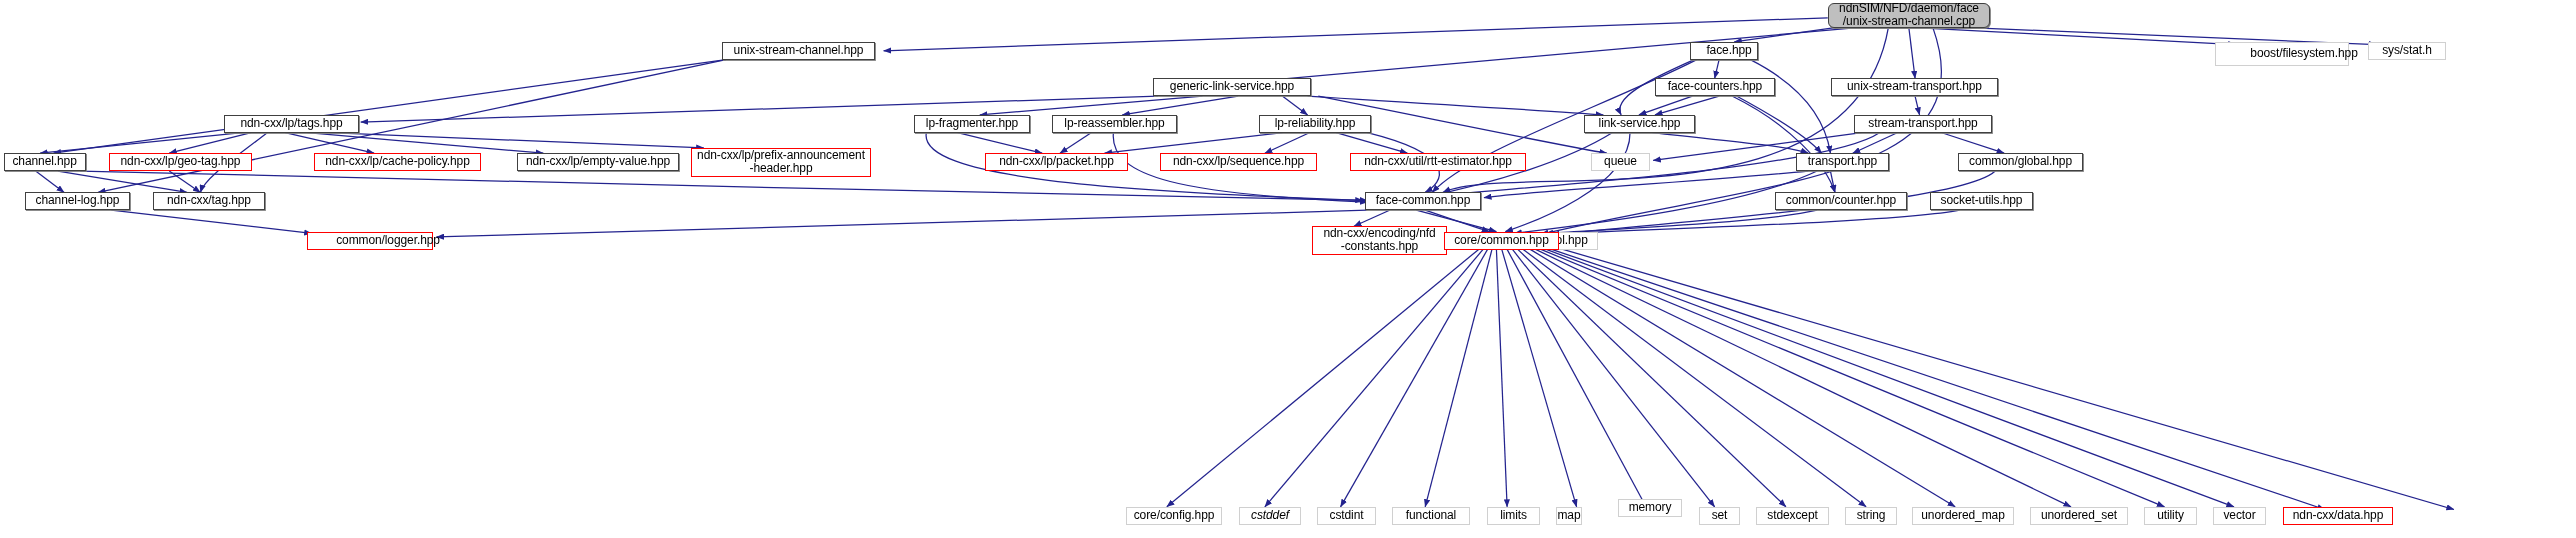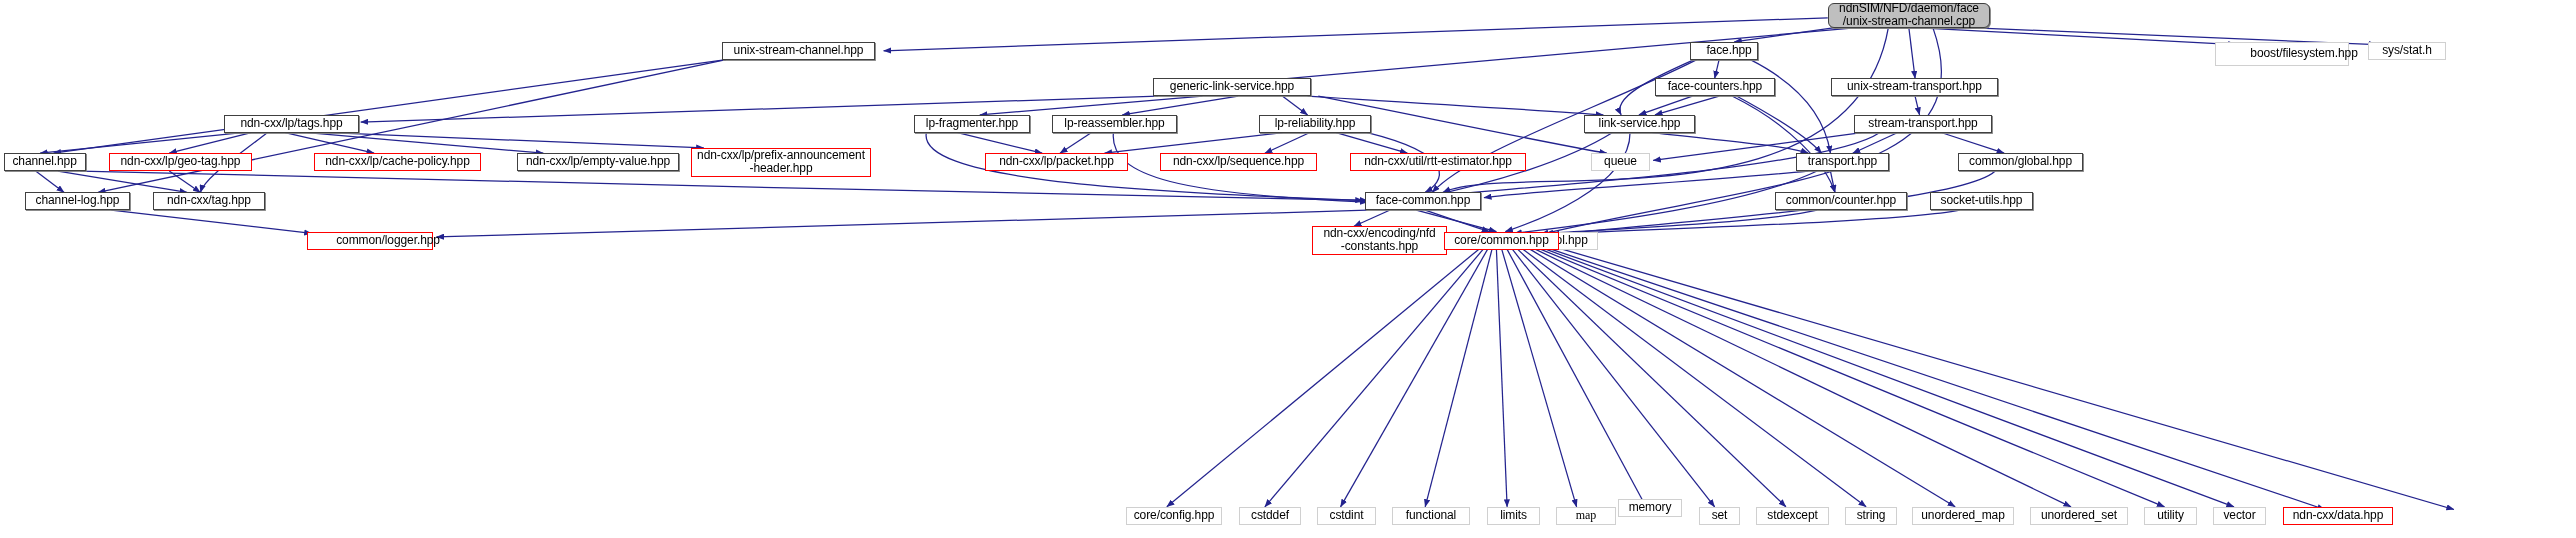--- a/index.html
+++ b/index.html
@@ -176,25 +176,25 @@
   <div class="node n-normal" style="left:153px;top:192px;width:112px;height:18px;">ndn-cxx/tag.hpp</div>
   <div class="node n-normal" style="left:1365px;top:192px;width:116px;height:18px;">face-common.hpp</div>
   <div class="node n-normal" style="left:1775px;top:192px;width:132px;height:18px;">common/counter.hpp</div>
   <div class="node n-normal" style="left:1930px;top:192px;width:103px;height:18px;">socket-utils.hpp</div>
   <div class="node n-red" style="left:307px;top:232px;width:126px;height:18px;padding-left:36px;">common/logger.hpp</div>
   <div class="node n-red" style="left:1312px;top:226px;width:135px;height:28.5px;">ndn-cxx/encoding/nfd
 -constants.hpp</div>
   <div class="node n-gray" style="left:1463px;top:232px;width:135px;height:18px;">boost/logic/tribool.hpp</div>
   <div class="node n-red" style="left:1444px;top:232px;width:115px;height:18px;text-align:center;">core/common.hpp</div>
   <div class="node n-gray" style="left:1126px;top:507px;width:96px;height:18px;">core/config.hpp</div>
-  <div class="node n-gray" style="left:1239px;top:507px;width:62px;height:18px;">cstddef</div>
+  <div class="node n-gray" style="left:1239px;top:507px;width:62px;height:18px;font-style:italic;">cstddef</div>
   <div class="node n-gray" style="left:1317px;top:507px;width:59px;height:18px;">cstdint</div>
   <div class="node n-gray" style="left:1392px;top:507px;width:78px;height:18px;">functional</div>
   <div class="node n-gray" style="left:1487px;top:507px;width:53px;height:18px;">limits</div>
-  <div class="node n-gray" style="left:1556px;top:507px;width:60px;height:18px;font-family:Liberation Serif, serif;">map</div>
+  <div class="node n-gray" style="left:1556px;top:507px;width:26px;height:18px;">map</div>
   <div class="node n-gray" style="left:1618px;top:499px;width:64px;height:18px;">memory</div>
   <div class="node n-gray" style="left:1699px;top:507px;width:41px;height:18px;">set</div>
   <div class="node n-gray" style="left:1756px;top:507px;width:73px;height:18px;">stdexcept</div>
   <div class="node n-gray" style="left:1845px;top:507px;width:52px;height:18px;">string</div>
   <div class="node n-gray" style="left:1912px;top:507px;width:102px;height:18px;">unordered_map</div>
   <div class="node n-gray" style="left:2030px;top:507px;width:98px;height:18px;">unordered_set</div>
   <div class="node n-gray" style="left:2144px;top:507px;width:53px;height:18px;">utility</div>
   <div class="node n-gray" style="left:2213px;top:507px;width:53px;height:18px;">vector</div>
   <div class="node n-red" style="left:2283px;top:507px;width:110px;height:18px;">ndn-cxx/data.hpp</div>
   <div class="node n-red" style="left:2409px;top:507px;width:125px;height:18px;margin-top:36px;">ndn-cxx/interest.hpp</div>

